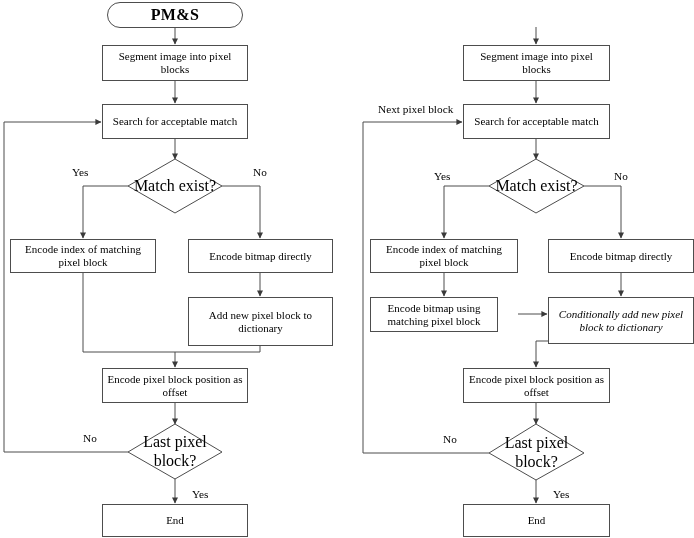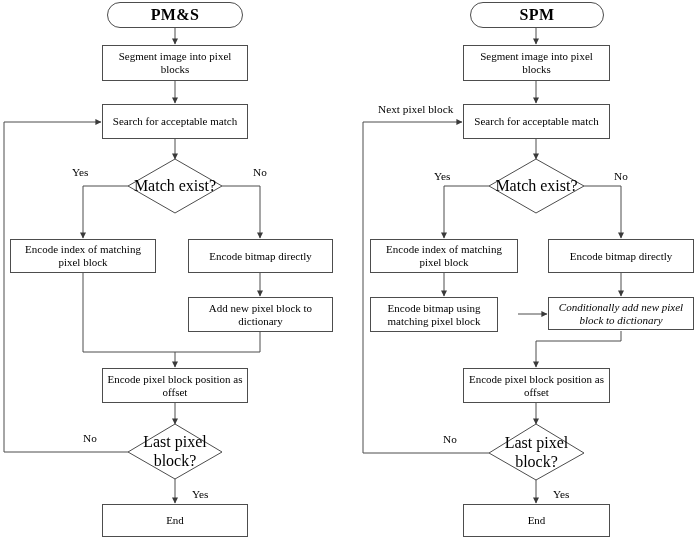--- a/index.html
+++ b/index.html
@@ -89,55 +89,54 @@
     <span class="dlabel">Match exist?</span>
   </div>
 
   <div class="edge-label" style="left:72px;top:167px;">Yes</div>
   <div class="edge-label" style="left:253px;top:167px;">No</div>
 
   <div class="node" style="left:10px;top:239px;width:146px;height:34px;">Encode index of matching pixel block</div>
 
   <div class="node" style="left:188px;top:239px;width:145px;height:34px;">Encode bitmap directly</div>
 
-  <div class="node" style="left:188px;top:297px;width:145px;height:35px;">Add new pixel block to dictionary</div>
+  <div class="node" style="left:188px;top:297px;width:145px;height:49px;">Add new pixel block to dictionary</div>
 
   <div class="node" style="left:102px;top:368px;width:146px;height:35px;">Encode pixel block position as offset</div>
 
   <div class="diamond" style="left:128px;top:425px;width:94px;height:54px;">
     <span class="dlabel">Last pixel block?</span>
   </div>
 
   <div class="edge-label" style="left:83px;top:433px;">No</div>
   <div class="edge-label" style="left:192px;top:489px;">Yes</div>
 
   <div class="node" style="left:102px;top:504px;width:146px;height:33px;">End</div>
 
-  <div class="node terminator" style="left:470px;top:2px;width:134px;height:26px;">SPM</div>
 
   <div class="node" style="left:463px;top:45px;width:147px;height:36px;">Segment image into pixel blocks</div>
 
   <div class="node" style="left:463px;top:104px;width:147px;height:35px;">Search for acceptable match</div>
 
   <div class="edge-label" style="left:378px;top:104px;">Next pixel block</div>
 
   <div class="diamond" style="left:489px;top:160px;width:95px;height:53px;">
     <span class="dlabel">Match exist?</span>
   </div>
 
   <div class="edge-label" style="left:434px;top:171px;">Yes</div>
   <div class="edge-label" style="left:614px;top:171px;">No</div>
 
   <div class="node" style="left:370px;top:239px;width:148px;height:34px;">Encode index of matching pixel block</div>
 
   <div class="node" style="left:548px;top:239px;width:146px;height:34px;">Encode bitmap directly</div>
 
   <div class="node" style="left:370px;top:297px;width:128px;height:35px;">Encode bitmap using matching pixel block</div>
 
-  <div class="node italic" style="left:548px;top:297px;width:146px;height:33px;">Conditionally add new pixel block to dictionary</div>
+  <div class="node italic" style="left:548px;top:297px;width:146px;height:47px;">Conditionally add new pixel block to dictionary</div>
 
   <div class="node" style="left:463px;top:368px;width:147px;height:35px;">Encode pixel block position as offset</div>
 
   <div class="diamond" style="left:489px;top:425px;width:95px;height:55px;">
     <span class="dlabel">Last pixel block?</span>
   </div>
 
   <div class="edge-label" style="left:443px;top:434px;">No</div>
   <div class="edge-label" style="left:553px;top:489px;">Yes</div>
 

